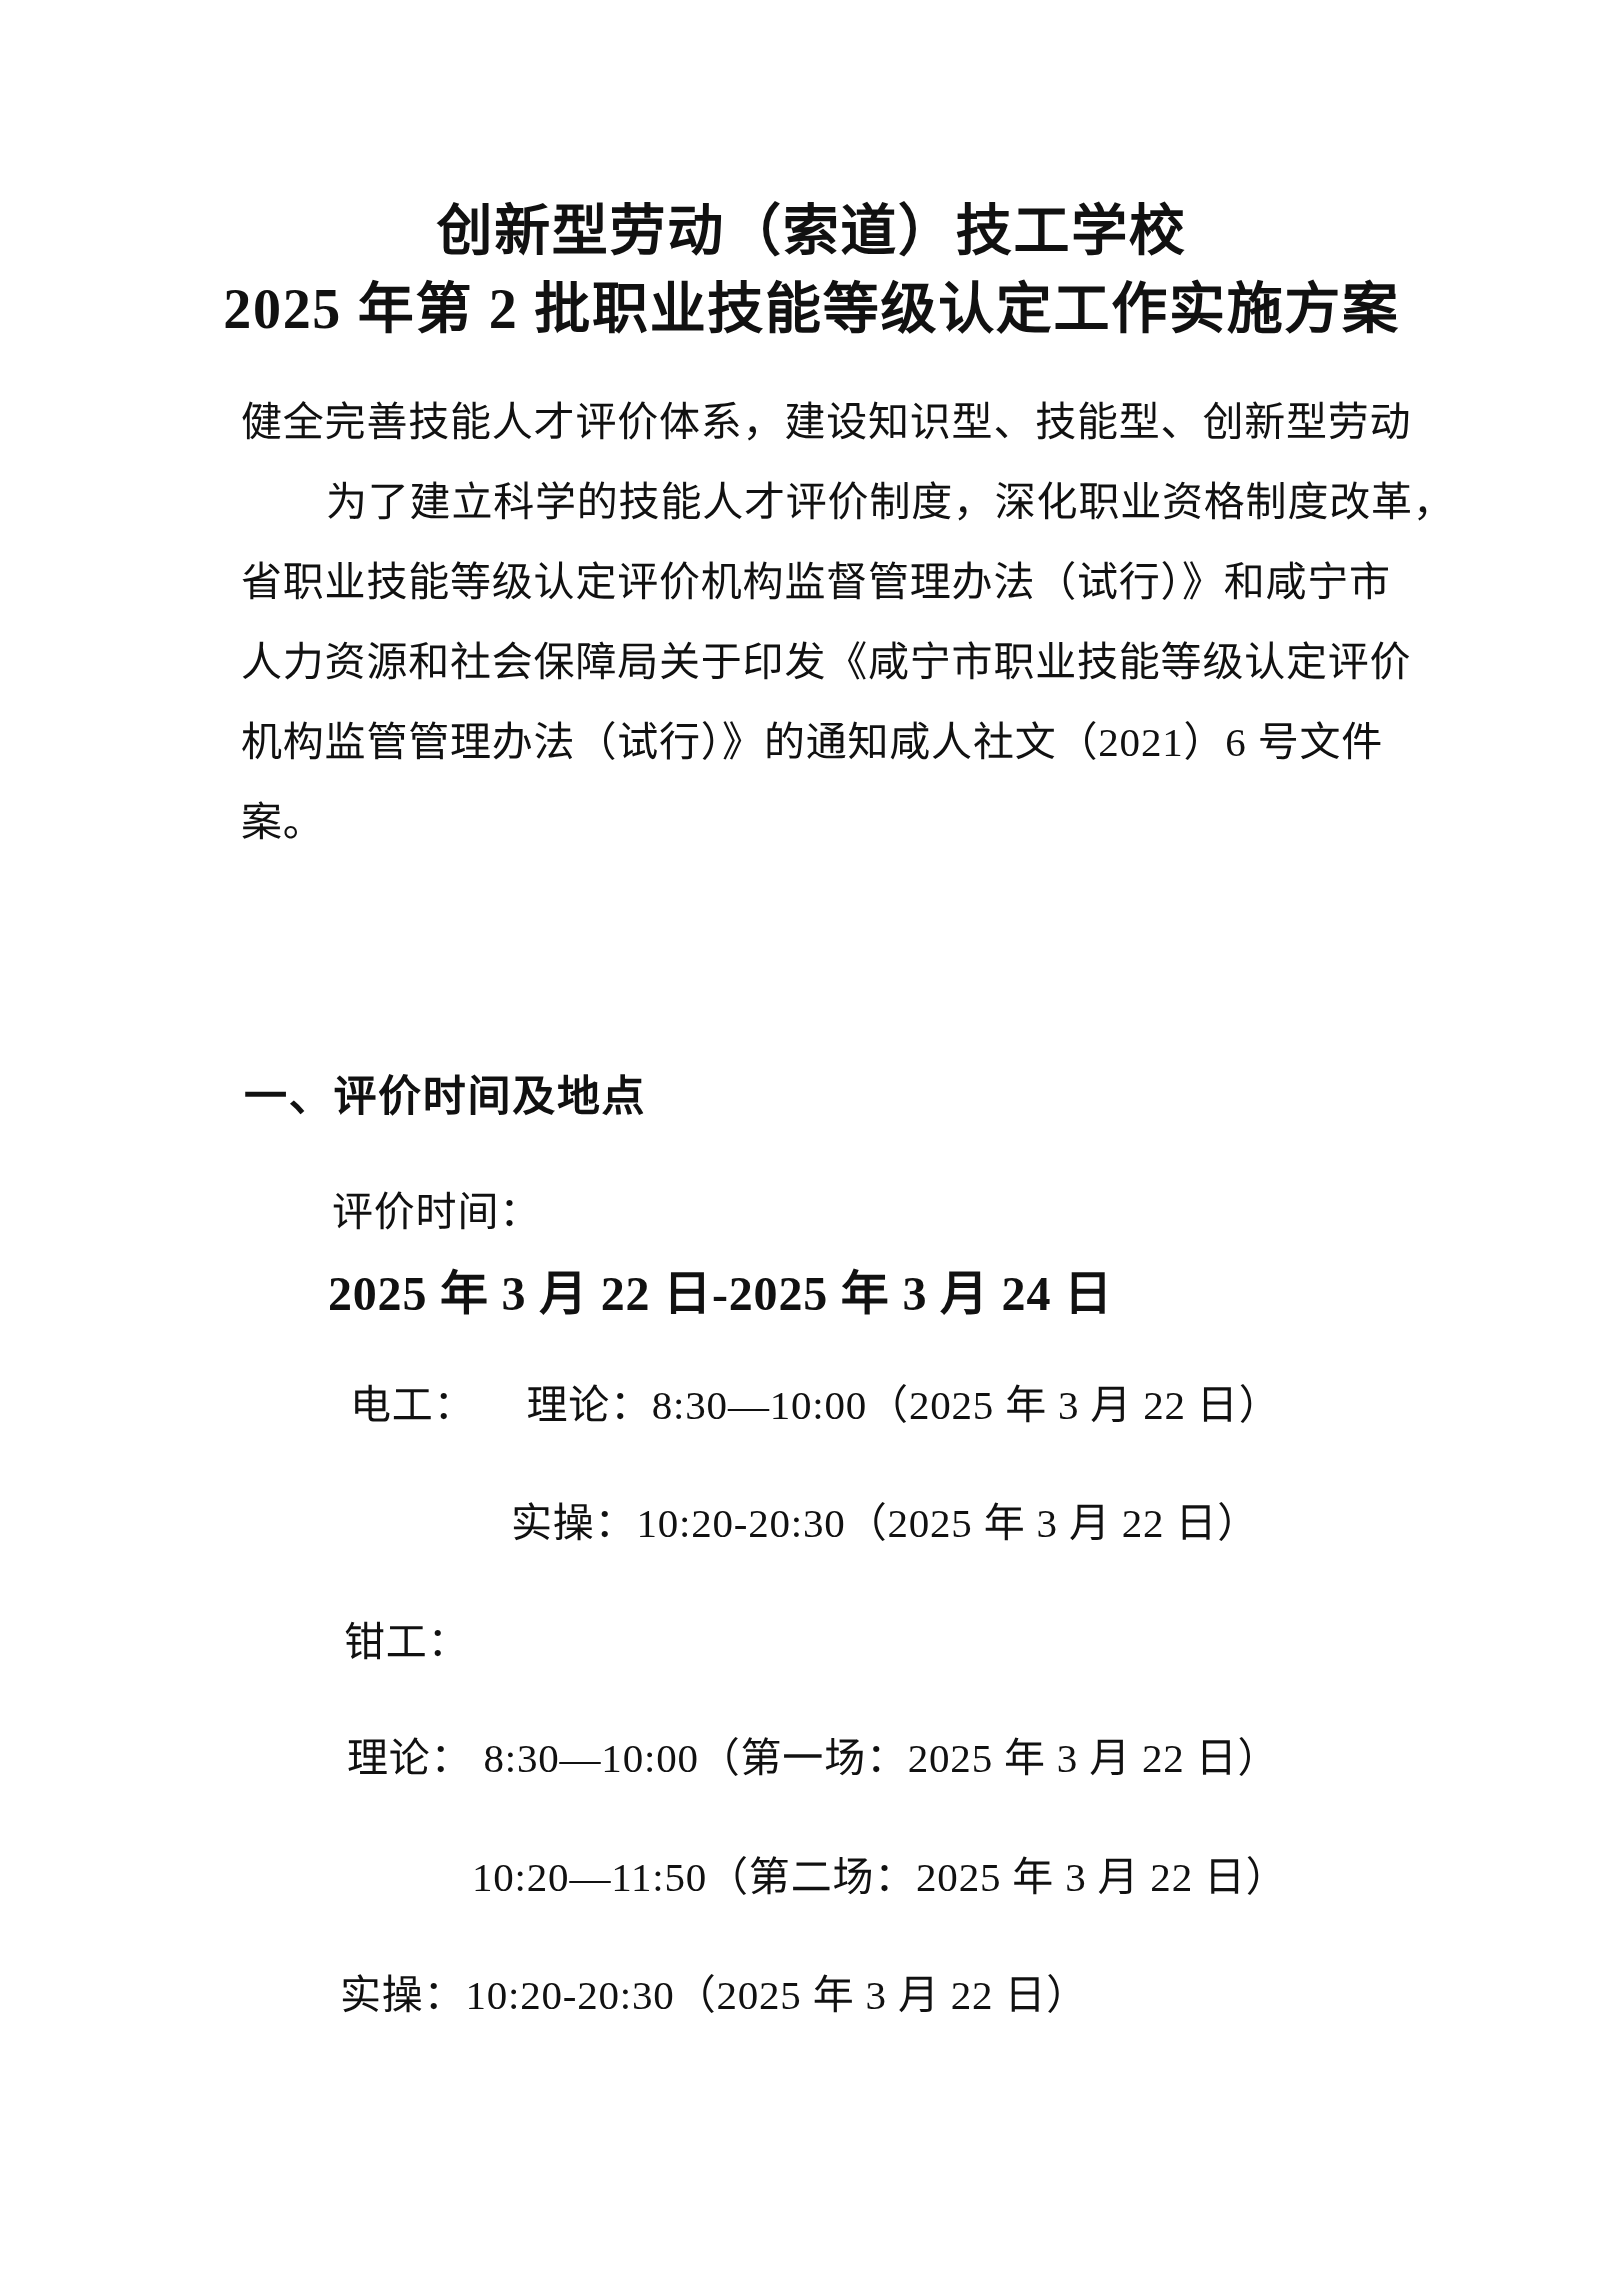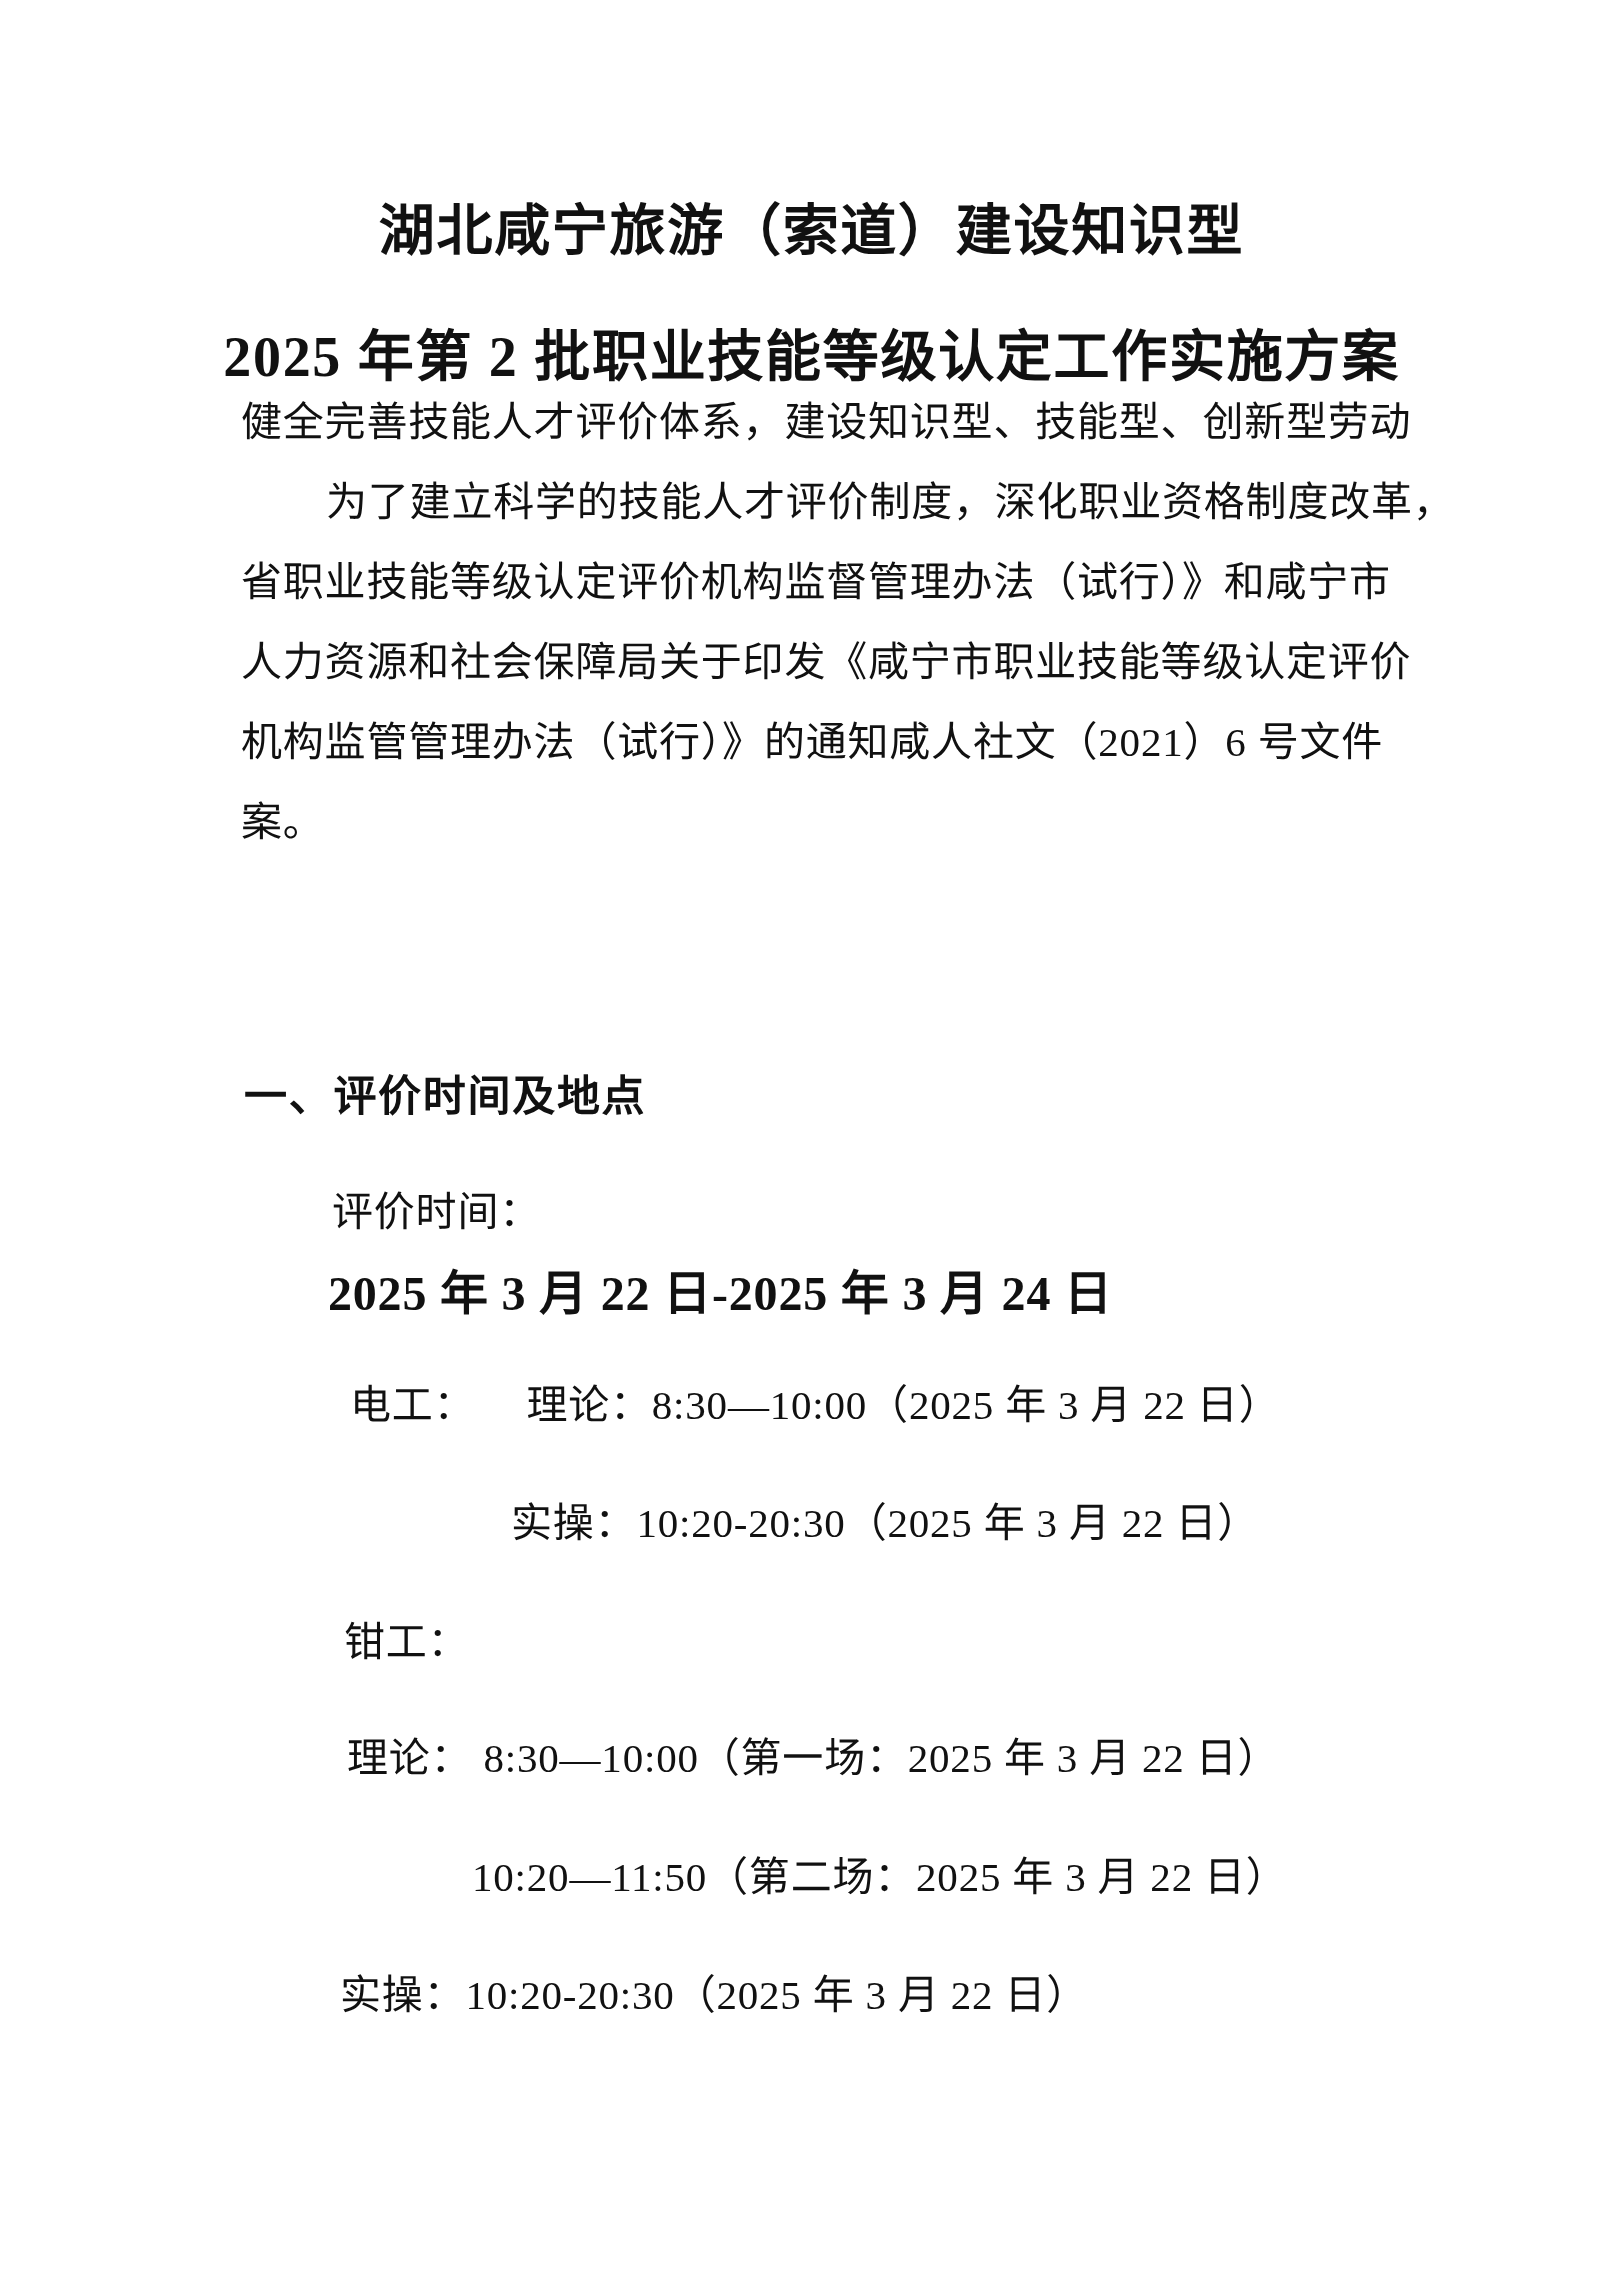--- a/index.html
+++ b/index.html
@@ -22,21 +22,21 @@
     left: 0;
     width: 1623px;
     text-align: center;
     font-size: 56px;
     font-weight: bold;
     line-height: 1.1;
     letter-spacing: 1.7px;
     white-space: nowrap;
   }
   .title-1 { top: 201px; }
-  .title-2 { top: 279px; margin-top: 48px; }
+  .title-2 { top: 279px; }
 
   .intro {
     position: absolute;
     left: 241px;
     top: 382px;
     width: 1184px;
     font-size: 41px;
     letter-spacing: 0.8px;
   }
   .intro .line {
@@ -83,21 +83,21 @@
   .pos-qg-label     { left: 344px; top: 1616px; }
   .pos-qg-theory1   { left: 347px; top: 1732px; }
   .pos-qg-theory2   { left: 472px; top: 1851px; }
   .pos-qg-practice  { left: 340px; top: 1969px; }
 </style>
 </head>
 <body>
 
 <div class="page">
 
-  <div class="title-line title-1">湖北咸宁旅游（索道）建设知识型</div>
+  <div class="title-line title-1">创新型劳动（索道）技工学校</div>
 
   <div class="title-line title-2">2025 年第 2 批职业技能等级认定工作实施方案</div>
 
   <div class="intro">
     <div class="line">健全完善技能人才评价体系，建设知识型、技能型、创新型劳动</div>
     <div class="line first">为了建立科学的技能人才评价制度，深化职业资格制度改革，</div>
     <div class="line">省职业技能等级认定评价机构监督管理办法（试行）》和咸宁市</div>
     <div class="line">人力资源和社会保障局关于印发《咸宁市职业技能等级认定评价</div>
     <div class="line">机构监管管理办法（试行）》的通知咸人社文（2021）6 号文件</div>
     <div class="line">案。</div>

